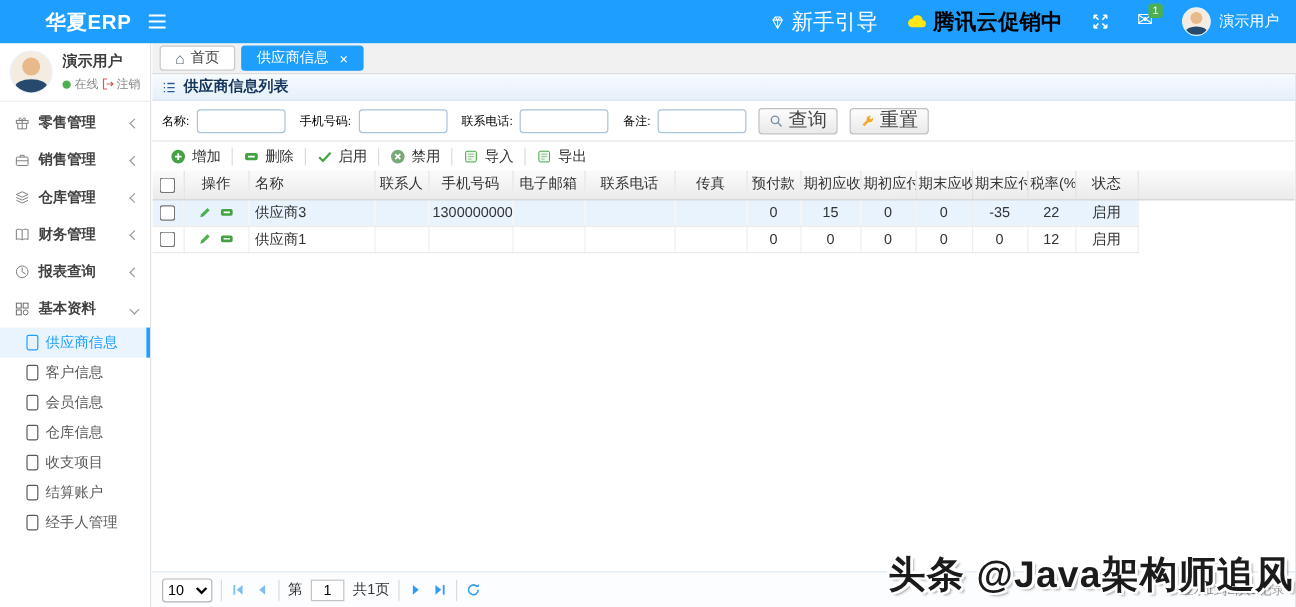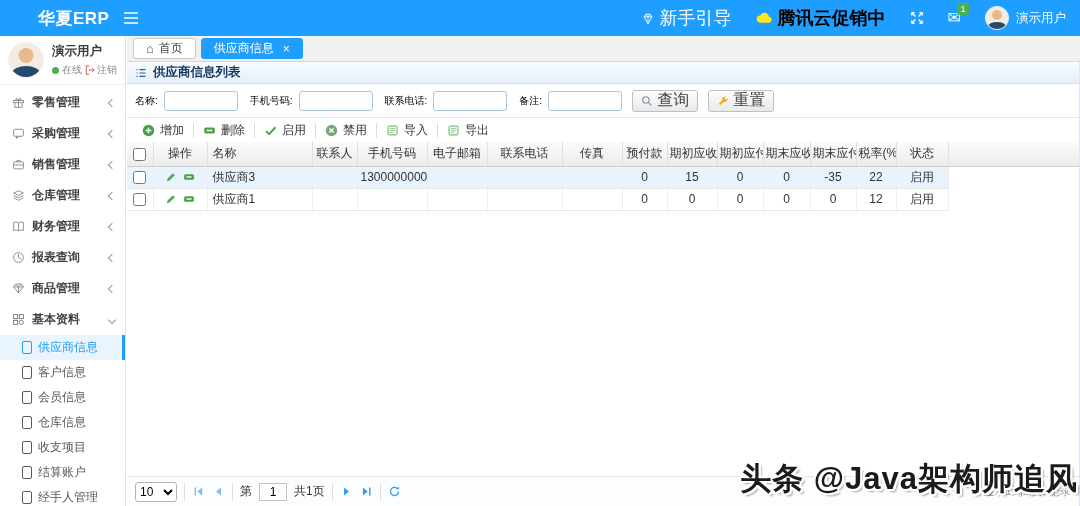--- a/index.html
+++ b/index.html
@@ -169,30 +169,20 @@
             <path d="M3.5 8.3V14h9V8.3M8 5.5V14"></path>
             <path d="M8 5.5C5.6 5.5 4.1 4.5 4.9 3.2 5.7 2 7.5 3.6 8 5.5zM8 5.5c2.4 0 3.9-1 3.1-2.3C10.3 2 8.5 3.6 8 5.5z"></path>
           </svg>
         </span>
       <span class="mi-label">零售管理</span>
       <span class="chev left"></span>
     </div>
     <div class="menu-item">
       <span>
           <svg width="13" height="13" viewBox="0 0 16 16" fill="none" stroke="#7a7a7a">
-            <rect x="2" y="2.8" width="12" height="8.6" rx="1.5"></rect>
-            <path d="M5.5 11.4v2.8l3.2-2.8"></path>
-          </svg>
-        </span>
-      <span class="mi-label">采购管理</span>
-      <span class="chev left"></span>
-    </div>
-    <div class="menu-item">
-      <span>
-          <svg width="13" height="13" viewBox="0 0 16 16" fill="none" stroke="#7a7a7a">
             <rect x="2" y="4.8" width="12" height="8.6" rx="1"></rect>
             <path d="M6 4.8V3h4v1.8M2 8.6h12"></path>
           </svg>
         </span>
       <span class="mi-label">销售管理</span>
       <span class="chev left"></span>
     </div>
     <div class="menu-item">
       <span>
           <svg width="13" height="13" viewBox="0 0 16 16" fill="none" stroke="#7a7a7a">
@@ -214,30 +204,20 @@
       <span class="chev left"></span>
     </div>
     <div class="menu-item">
       <span>
           <svg width="13" height="13" viewBox="0 0 16 16" fill="none" stroke="#7a7a7a">
             <circle cx="8" cy="8" r="6"></circle>
             <path d="M8 8V3.6M8 8l3.6 2.2"></path>
           </svg>
         </span>
       <span class="mi-label">报表查询</span>
-      <span class="chev left"></span>
-    </div>
-    <div class="menu-item">
-      <span>
-          <svg width="13" height="13" viewBox="0 0 16 16" fill="none" stroke="#7a7a7a">
-            <path d="M4.5 2.5h7L14 6l-6 7.5L2 6z"></path>
-            <path d="M2 6h12M4.5 2.5L8 6l3.5-3.5M8 6v7.5"></path>
-          </svg>
-        </span>
-      <span class="mi-label">商品管理</span>
       <span class="chev left"></span>
     </div>
     <div class="menu-item">
       <span>
           <svg width="13" height="13" viewBox="0 0 16 16" fill="none" stroke="#666">
             <rect x="2" y="2" width="5" height="5"></rect>
             <rect x="9" y="2" width="5" height="5"></rect>
             <rect x="2" y="9" width="5" height="5"></rect>
             <rect x="9" y="9" width="5" height="5" rx="2.5"></rect>
           </svg>

